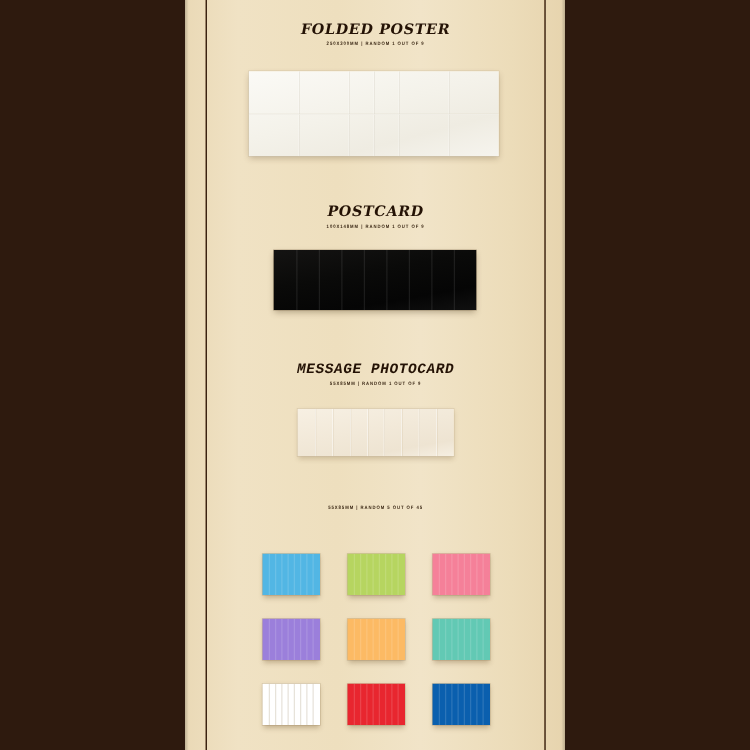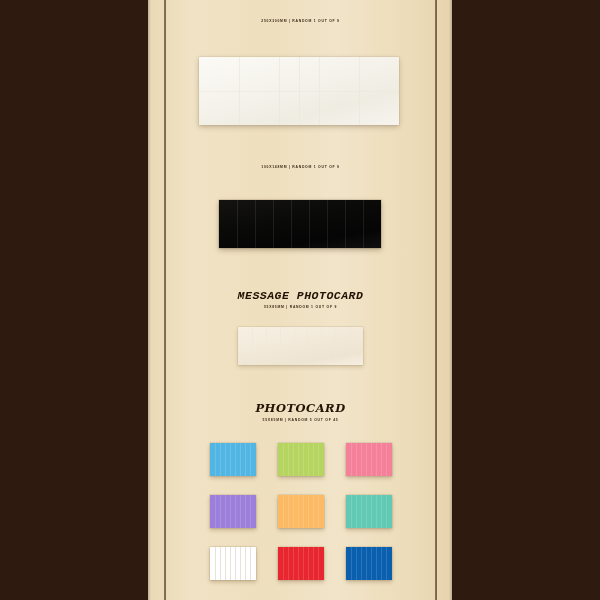--- a/index.html
+++ b/index.html
@@ -92,34 +92,36 @@
 
 <div id="stage">
 
   <div class="panel"></div>
   <div class="panel-edge edge-l"></div>
   <div class="panel-edge edge-r"></div>
   <div class="rule rule-l"></div>
   <div class="rule rule-r"></div>
 
   <div class="section" style="top:16px;">
+    <div class="sec-title" style="font-size:11.5px;">FOLDED POSTER</div>
     <div class="sec-sub" style="margin-top:3px;">250X300MM | RANDOM 1 OUT OF 9</div>
   </div>
   <div class="card" id="poster">
     <div class="folds">
       <div class="fold-v" style="left:20%"></div>
       <div class="fold-v" style="left:40%"></div>
       <div class="fold-v" style="left:50%"></div>
       <div class="fold-v" style="left:60%"></div>
       <div class="fold-v" style="left:80%"></div>
       <div class="fold-h" style="top:50%"></div>
     </div>
   </div>
 
   <div class="section" style="top:162px;">
+    <div class="sec-title" style="font-size:11.5px;">POSTCARD</div>
     <div class="sec-sub" style="margin-top:3px;">100X148MM | RANDOM 1 OUT OF 9</div>
   </div>
   <div class="card" id="postcard">
     <div class="folds">
       <div class="fold-v" style="left:11.1%"></div>
       <div class="fold-v" style="left:22.2%"></div>
       <div class="fold-v" style="left:33.3%"></div>
       <div class="fold-v" style="left:44.4%"></div>
       <div class="fold-v" style="left:55.5%"></div>
       <div class="fold-v" style="left:66.6%"></div>
@@ -139,21 +141,20 @@
       <div class="fold-v" style="left:33.3%"></div>
       <div class="fold-v" style="left:44.4%"></div>
       <div class="fold-v" style="left:55.5%"></div>
       <div class="fold-v" style="left:66.6%"></div>
       <div class="fold-v" style="left:77.7%"></div>
       <div class="fold-v" style="left:88.8%"></div>
     </div>
   </div>
 
   <div class="section" style="top:401px;">
-    <div class="sec-title" style="font-size:11.5px;">PHOTOCARD</div>
     <div class="sec-sub" style="margin-top:3px;">55X85MM | RANDOM 5 OUT OF 45</div>
   </div>
   <div id="pcgrid">
       <div class="pc-row">
         <div class="pc" style="background: rgb(82, 182, 228);">
           <div class="folds">
             <div class="fold-v" style="left: 11.1%;"></div>
             <div class="fold-v" style="left: 22.2%;"></div>
             <div class="fold-v" style="left: 33.3%;"></div>
             <div class="fold-v" style="left: 44.4%;"></div>

